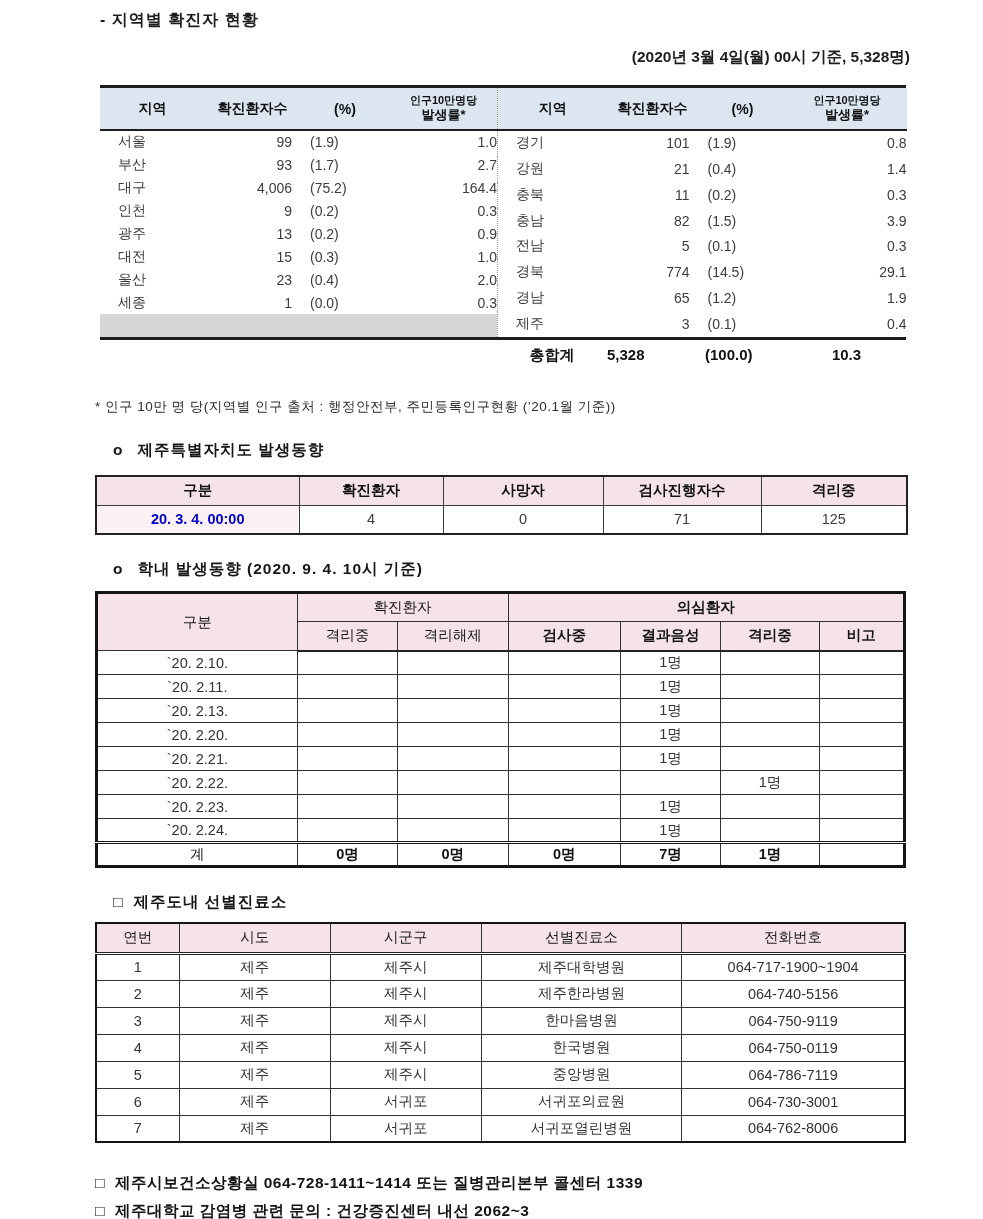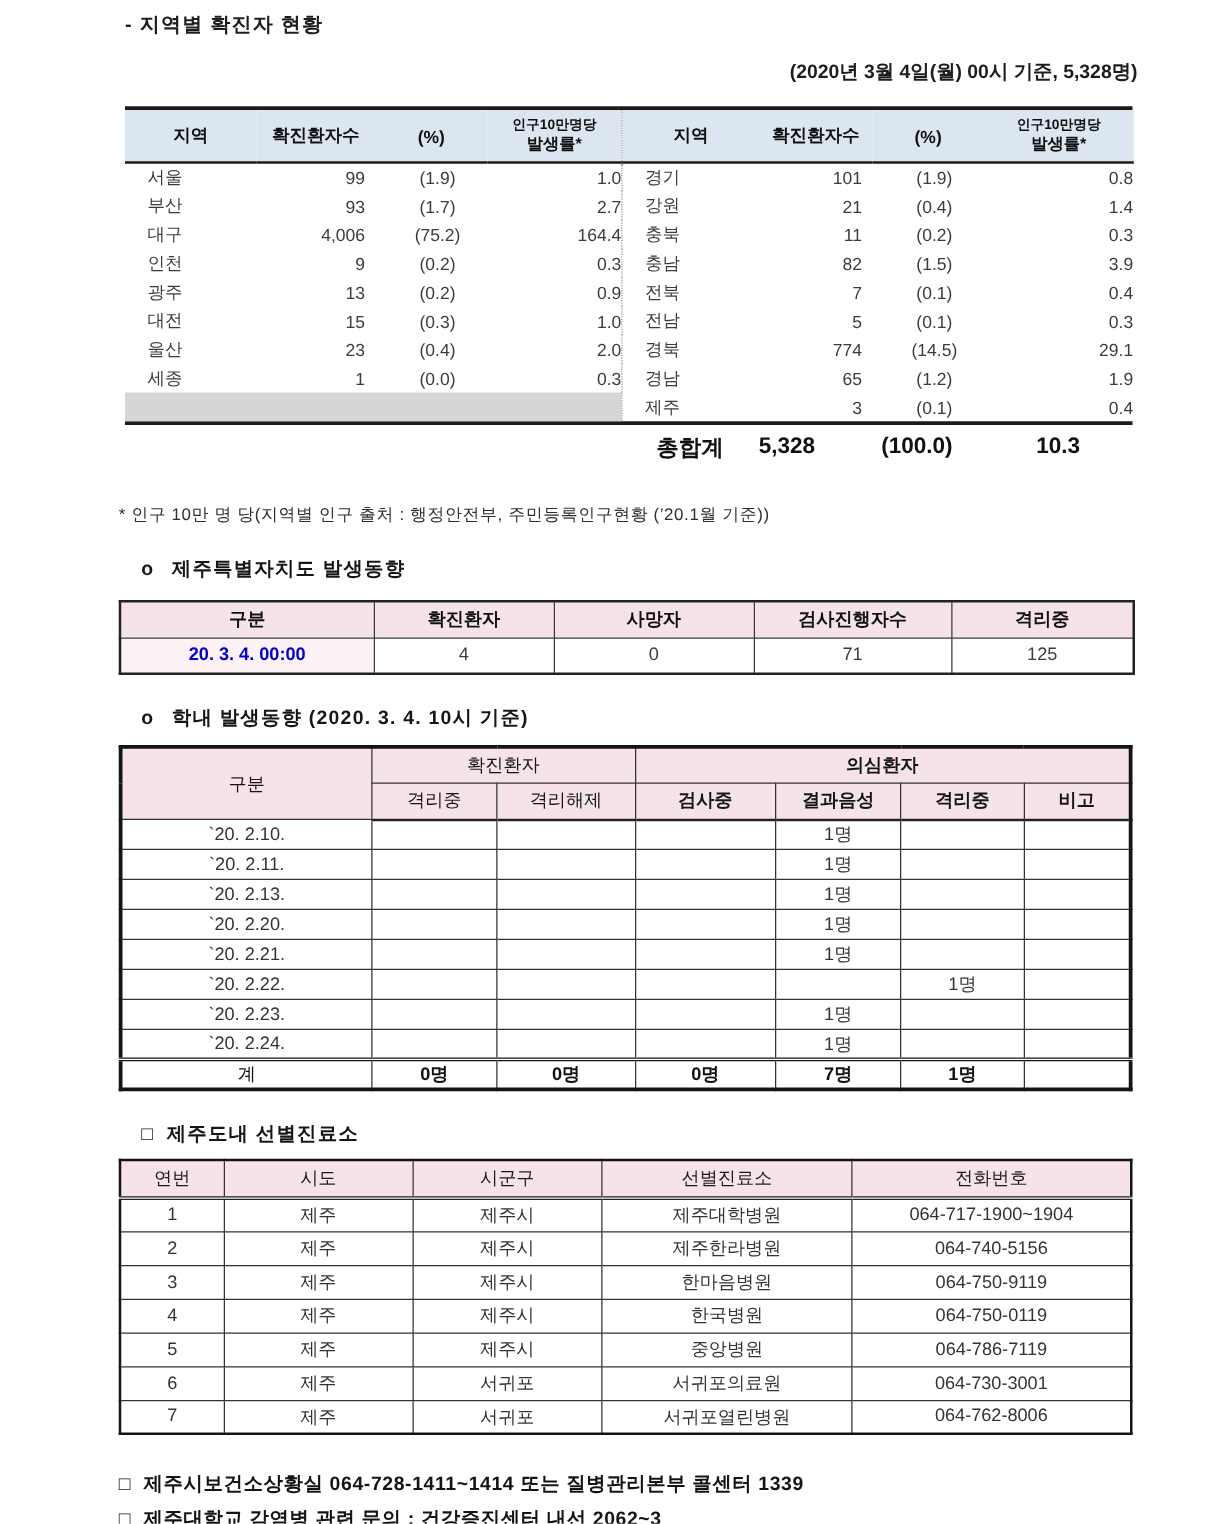--- a/index.html
+++ b/index.html
@@ -22,26 +22,26 @@
   table.rg.right { width:409px; border-left:1px dotted #9a9a9a; }
   table.rg thead th {
     background:#dce6f1; border-bottom:2px solid #1c1c1c;
     font-weight:bold; color:#111; font-size:14px; padding:3px 0; height:42px; vertical-align:middle;
   }
   table.rg thead th.rate-head { font-size:13px; line-height:1.2; }
   table.rg thead th.rate-head .small-line { font-size:11px; display:block; }
   table.rg td { height:23px; color:#3c3c3c; }
   td.c-region { text-align:left; padding-left:18px; }
   td.c-count  { text-align:right; padding-right:8px; }
-  td.c-pct    { text-align:center; padding-left:10px; }
+  td.c-pct    { text-align:left; padding-left:10px; }
   td.c-rate   { text-align:right; }
   table.rg.left  col.w-region{width:105px;} table.rg.left col.w-count{width:95px;} table.rg.left col.w-pct{width:90px;} table.rg.left col.w-rate{width:107px;}
   table.rg.right col.w-region{width:110px;} table.rg.right col.w-count{width:90px;} table.rg.right col.w-pct{width:90px;} table.rg.right col.w-rate{width:119px;}
   tr.gray-row td { background:#d6d6d6; height:23px; }
-  .grand-total { display:flex; width:409px; margin-left:397px; padding:6px 0 2px 0; font-weight:bold; color:#111; font-size:18px; }
+  .grand-total { display:flex; width:409px; margin-left:397px; padding:6px 0 2px 0; font-weight:bold; color:#111; font-size:15px; }
   .grand-total .g-region { width:110px; text-align:center; }
   .grand-total .g-count  { width:90px;  text-align:left; padding-right:6px; }
   .grand-total .g-pct    { width:90px;  text-align:left; padding-left:8px; }
   .grand-total .g-rate   { width:119px; text-align:center; }
 
   .footnote { margin:31px 0 0 95px; font-size:13.5px; color:#2e2e2e; letter-spacing:0.5px; }
 
   
   .section-title { margin:24px 0 0 113px; font-size:15.5px; font-weight:bold; color:#161616; letter-spacing:1px; }
   .section-title .marker { display:inline-block; margin-right:14px; }
@@ -187,26 +187,20 @@
             <td class="c-pct">(0.2)</td>
             <td class="c-rate">0.3</td>
           </tr>
         <tr>
             <td class="c-region">충남</td>
             <td class="c-count">82</td>
             <td class="c-pct">(1.5)</td>
             <td class="c-rate">3.9</td>
           </tr>
         <tr>
-            <td class="c-region">전북</td>
-            <td class="c-count">7</td>
-            <td class="c-pct">(0.1)</td>
-            <td class="c-rate">0.4</td>
-          </tr>
-        <tr>
             <td class="c-region">전남</td>
             <td class="c-count">5</td>
             <td class="c-pct">(0.1)</td>
             <td class="c-rate">0.3</td>
           </tr>
         <tr>
             <td class="c-region">경북</td>
             <td class="c-count">774</td>
             <td class="c-pct">(14.5)</td>
             <td class="c-rate">29.1</td>
@@ -262,21 +256,21 @@
       <td class="date-cell">20. 3. 4. 00:00</td>
       <td>4</td>
       <td>0</td>
       <td>71</td>
       <td>125</td>
     </tr>
   </tbody>
 </table>
 
 <div class="section-title">
-  <span class="marker">o</span><span>학내 발생동향 (2020. 3. 4. 10시 기준)</span>
+  <span class="marker">o</span><span>학내 발생동향 (2020. 9. 4. 10시 기준)</span>
 </div>
 
 <table class="campus">
   <colgroup>
       <col style="width:200px">
       <col style="width:100px">
       <col style="width:110px">
       <col style="width:112px">
       <col style="width:100px">
       <col style="width:98px">

